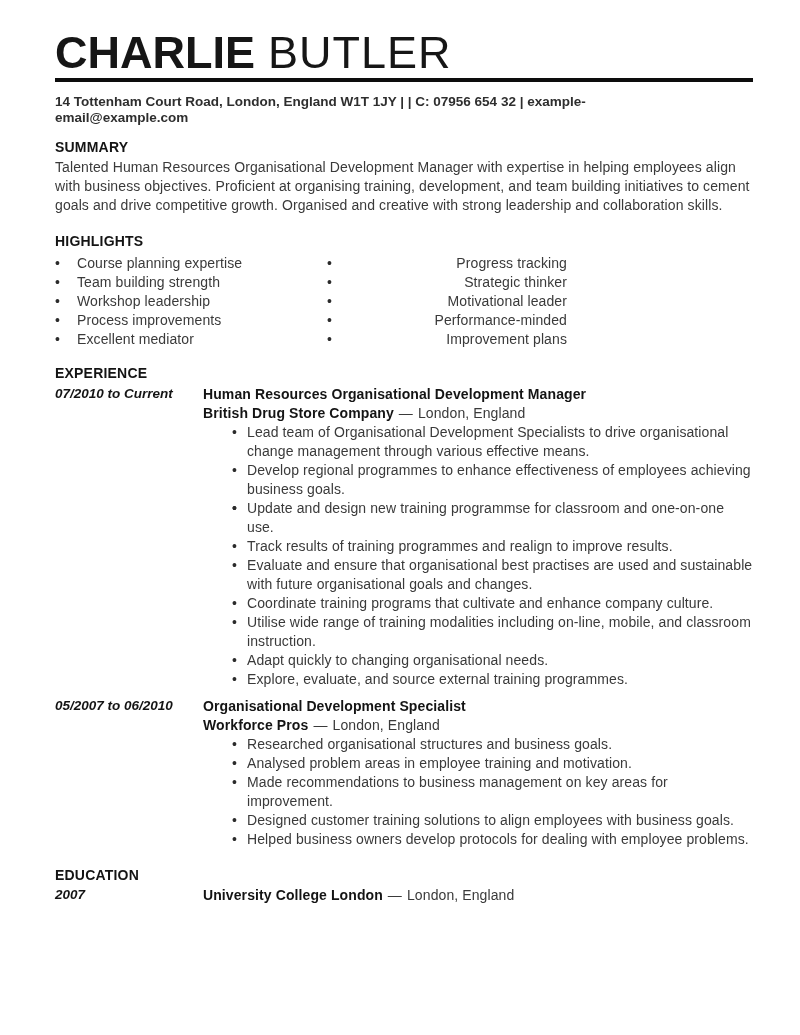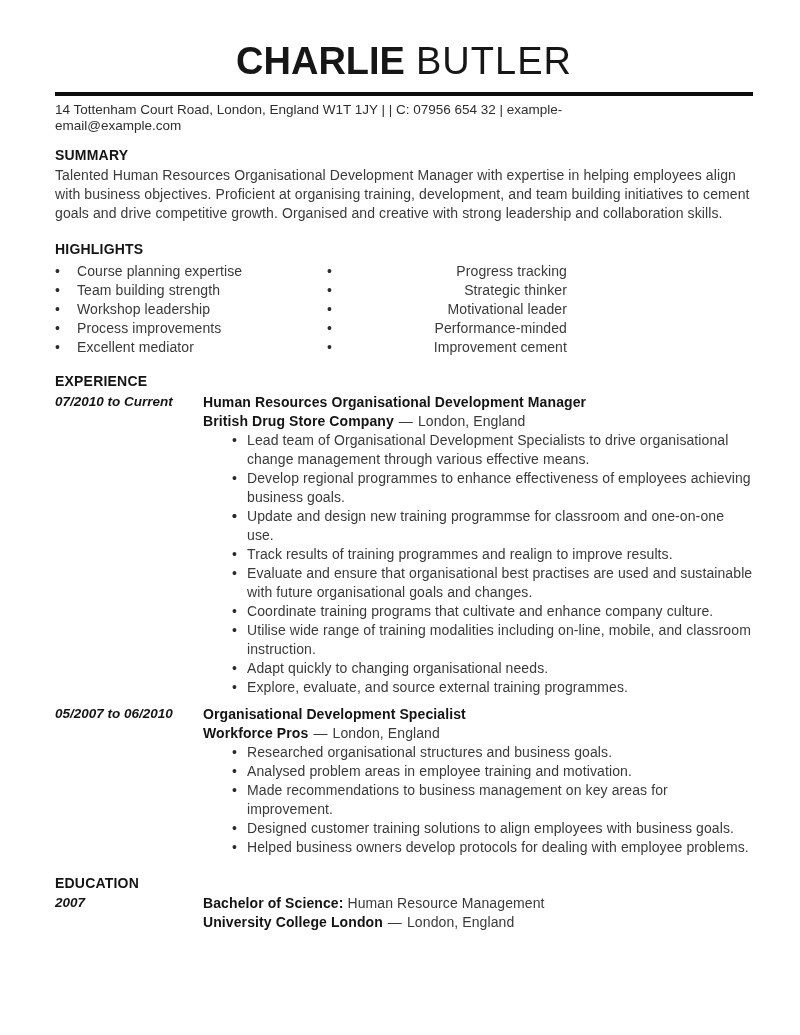--- a/index.html
+++ b/index.html
@@ -4,25 +4,25 @@
 <style>
   * { box-sizing: border-box; }
   html, body { margin: 0; padding: 0; background: #ffffff; }
   .page {
     width: 800px; height: 1035px; background: #ffffff; overflow: hidden;
     font-family: "Liberation Sans", sans-serif; color: #3a3a3a;
   }
   .content { padding: 30px 47px 0 55px; }
 
   
-  .name { margin: 12px; font-size: 38px; line-height: 1.0; color: #161616; letter-spacing: 0.5px; white-space: nowrap; text-align: center; }
+  .name { margin: 0; font-size: 45px; line-height: 1.0; color: #161616; letter-spacing: 0.5px; white-space: nowrap; }
   .name .first { font-weight: 700; letter-spacing: 0px; }
   .name .last { font-weight: 400; letter-spacing: 1px; }
   .rule { height: 3.5px; background: #0d0d0d; margin-top: 3px; }
-  .contact { margin: 6px 0 0 0; font-size: 13.5px; line-height: 16px; color: #2e2e2e; }
+  .contact { margin: 12px 0 0 0; font-size: 13.5px; line-height: 16px; color: #2e2e2e; font-weight: bold; }
   .contact span { display: block; }
 
   
   h2 { margin: 0; font-size: 14px; line-height: 17px; font-weight: 700; color: #141414; letter-spacing: 0.2px; }
   .sec-summary h2 { margin-top: 13px; }
   .sec-highlights h2 { margin-top: 18px; }
   .sec-experience h2 { margin-top: 16px; }
   .sec-education h2 { margin-top: 18px; }
 
   .body-text { font-size: 14px; line-height: 19px; letter-spacing: 0.1px; }
@@ -91,21 +91,21 @@
         <ul class="blist hl hl-col2">
 
             <li><span class="dot"></span><span>Progress tracking</span></li>
 
             <li><span class="dot"></span><span>Strategic thinker</span></li>
 
             <li><span class="dot"></span><span>Motivational leader</span></li>
 
             <li><span class="dot"></span><span>Performance-minded</span></li>
 
-            <li><span class="dot"></span><span>Improvement cement</span></li>
+            <li><span class="dot"></span><span>Improvement plans</span></li>
           </ul>
       </div>
     </section>
 
     <section class="sec-experience">
       <h2>EXPERIENCE</h2>
 
       <div class="job job1">
         <div class="col-left">07/2010 to Current</div>
         <div class="col-right body-text">
@@ -155,20 +155,19 @@
             </ul>
         </div>
       </div>
     </section>
 
     <section class="sec-education">
       <h2>EDUCATION</h2>
       <div class="edu-row">
         <div class="col-left">2007</div>
         <div class="col-right body-text">
-          <div><span class="bold">Bachelor of Science:</span><span>&nbsp;</span><span>Human Resource Management</span></div>
           <div><span class="bold">University College London</span><span class="dash">—</span><span>London, England</span></div>
         </div>
       </div>
     </section>
 
   </div>
 </div>
 
 </body></html>

